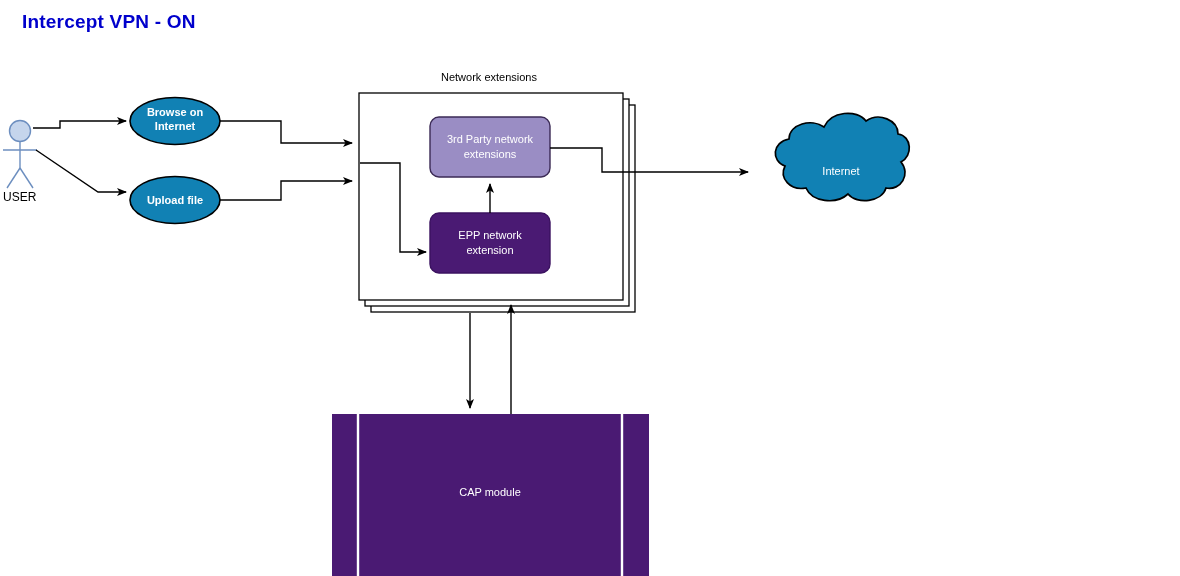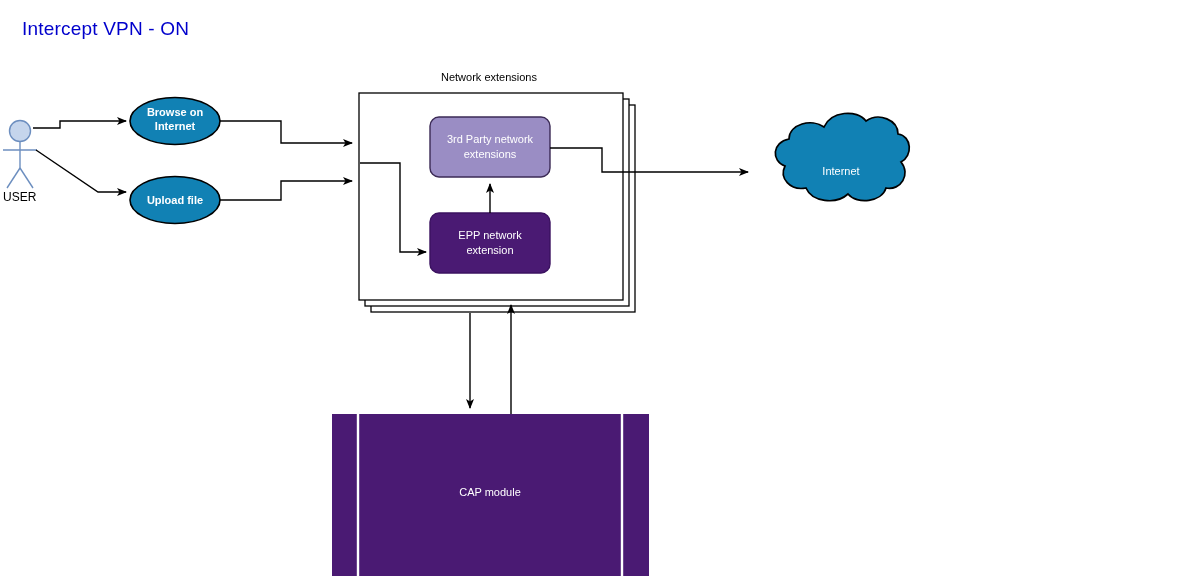--- a/index.html
+++ b/index.html
@@ -24,23 +24,23 @@
   #diagram-svg {
     position: absolute;
     left: 0;
     top: 0;
     width: 1180px;
     height: 576px;
   }
   .diagram-title {
     position: absolute;
     left: 22px;
-    top: 18px;
+    top: 11px;
     font-size: 19px;
-    font-weight: normal;
+    font-weight: bold;
     color: #0000CC;
     letter-spacing: 0.2px;
     white-space: nowrap;
   }
   .svg-label {
     font-family: "Liberation Sans", sans-serif;
     font-size: 11px;
     fill: #000000;
   }
   .svg-label-white {

